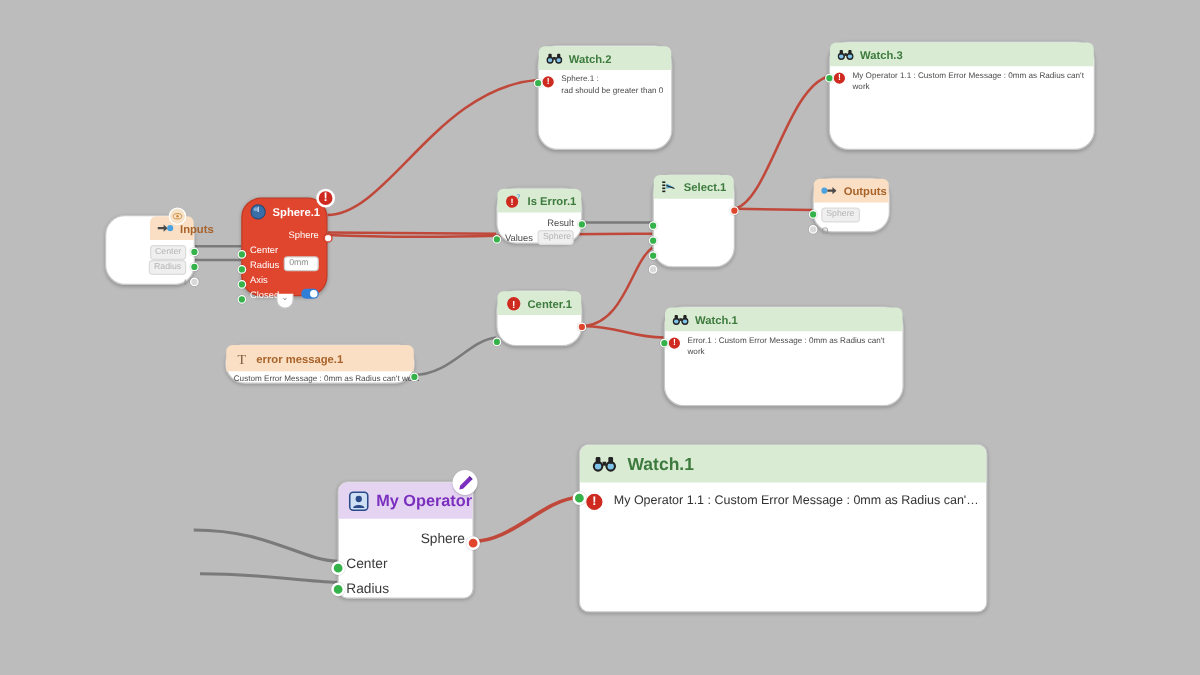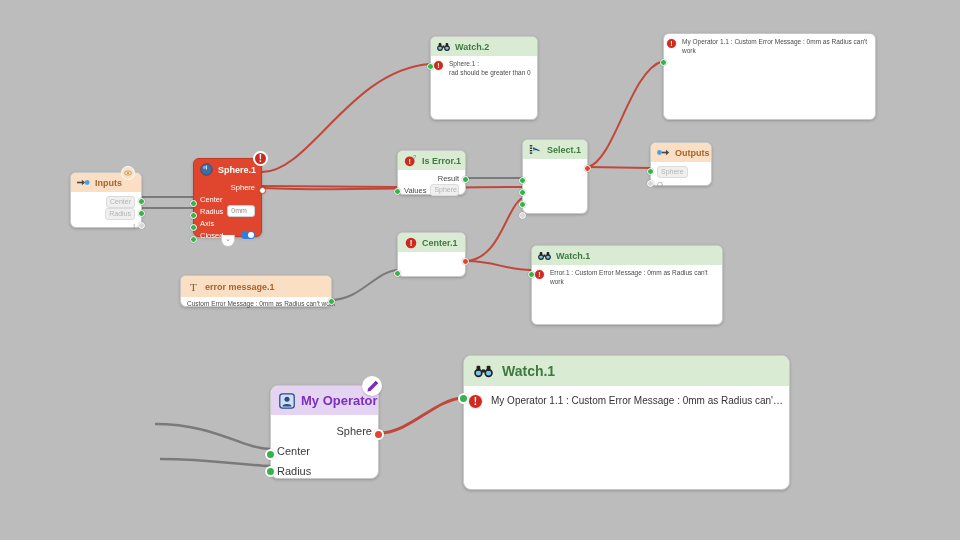--- a/index.html
+++ b/index.html
@@ -6,21 +6,21 @@
   body{
     width:960px;height:540px;
     background:#bcbcbc;
     font-family:"Liberation Sans", sans-serif;
     overflow:hidden;
     position:relative;
   }
   #canvas{position:absolute;inset:0;}
   #wires{position:absolute;left:0;top:0;width:960px;height:540px;pointer-events:none;}
 
-  .node{position:absolute;background:#fff;border:1px solid #c8c8c8;border-radius:6px;
+  .node{position:absolute;background:#fff;border:1px solid #c8c8c8;border-radius:16px;
         box-shadow:0 1px 3px rgba(0,0,0,.22);box-sizing:border-box;}
   .hdr{display:flex;align-items:center;gap:5px;border-radius:5px 5px 0 0;padding:3px 6px;}
   .hdr .ttl{font-size:9px;font-weight:bold;white-space:nowrap;}
   .hdr-green{background:#d9ecd3;} .hdr-green .ttl{color:#3d7a3d;}
   .hdr-orange{background:#fadfc4;} .hdr-orange .ttl{color:#a8632a;}
   .hdr-purple{background:#e4d4f2;} .hdr-purple .ttl{color:#7b2fbe;}
   .hdr-red{background:#e0462e;} .hdr-red .ttl{color:#ffffff;}
 
   .body{padding:3px 6px 5px 6px;}
   .row{display:flex;align-items:center;height:12px;font-size:7.5px;color:#4a4a4a;position:relative;}
@@ -92,21 +92,21 @@
     <path d="M588,167 C615,160 630,70 663,61" stroke="#c0483a" stroke-width="2" fill="none"></path>
 
     <path d="M331,300 C360,300 375,272 397,270" stroke="#7a7a7a" stroke-width="2" fill="none"></path>
 
     <path d="M379,433 C410,433 435,399 463,398" stroke="#c0483a" stroke-width="3" fill="none"></path>
 
     <path d="M155,424 C215,424 240,448 270,449" stroke="#7a7a7a" stroke-width="2.5" fill="none"></path>
     <path d="M160,459 C210,459 240,465 270,466" stroke="#7a7a7a" stroke-width="2.5" fill="none"></path>
   </svg>
 
-  <div class="node" style="left:70px;top:172px;width:72px;height:56px;">
+  <div class="node" style="left:84px;top:172px;width:72px;height:56px;padding-left:35px;">
     <div class="eyebadge" style="right:6px;top:-7px;">
       <svg width="8" height="8" viewBox="0 0 16 16">
           <ellipse cx="8" cy="8" rx="7" ry="4.2" fill="none" stroke="#d08a3a" stroke-width="1.6"></ellipse>
           <circle cx="8" cy="8" r="2" fill="#d08a3a"></circle>
         </svg>
     </div>
     <div class="hdr hdr-orange">
       <span class="ic">
         <svg width="13" height="9" viewBox="0 0 16 10">
             <line x1="0" y1="5" x2="8" y2="5" stroke="#4a4a4a" stroke-width="2"></line>
@@ -189,20 +189,34 @@
     </div>
     <div class="msg">
       <span class="errdot">!</span>
       <span style="white-space:pre-line;">Sphere.1 :
 rad should be greater than 0</span>
     </div>
     <div class="port" style="left:-4px;top:26px;"></div>
   </div>
 
   <div class="node" style="left:663px;top:33px;width:213px;height:87px;">
+    <div class="hdr hdr-green">
+      <span class="ic">
+        <svg width="13" height="10" viewBox="0 0 18 12">
+            <circle cx="4.2" cy="7.5" r="4" fill="#222"></circle>
+            <circle cx="13.8" cy="7.5" r="4" fill="#222"></circle>
+            <circle cx="4.2" cy="7.5" r="2.4" fill="#7fc4e8"></circle>
+            <circle cx="13.8" cy="7.5" r="2.4" fill="#7fc4e8"></circle>
+            <rect x="2.4" y="0.5" width="3.6" height="5" rx="1" fill="#222"></rect>
+            <rect x="12" y="0.5" width="3.6" height="5" rx="1" fill="#222"></rect>
+            <rect x="7.6" y="4" width="2.8" height="3" fill="#222"></rect>
+          </svg>
+      </span>
+      <span class="ttl">Watch.3</span>
+    </div>
     <div class="msg">
       <span class="errdot">!</span>
       <span>My Operator  1.1 : Custom Error Message : 0mm as Radius can't work</span>
     </div>
     <div class="port" style="left:-4px;top:25px;"></div>
   </div>
 
   <div class="node" style="left:397px;top:150px;width:69px;height:45px;">
     <div class="hdr hdr-green">
       <span class="ic">

